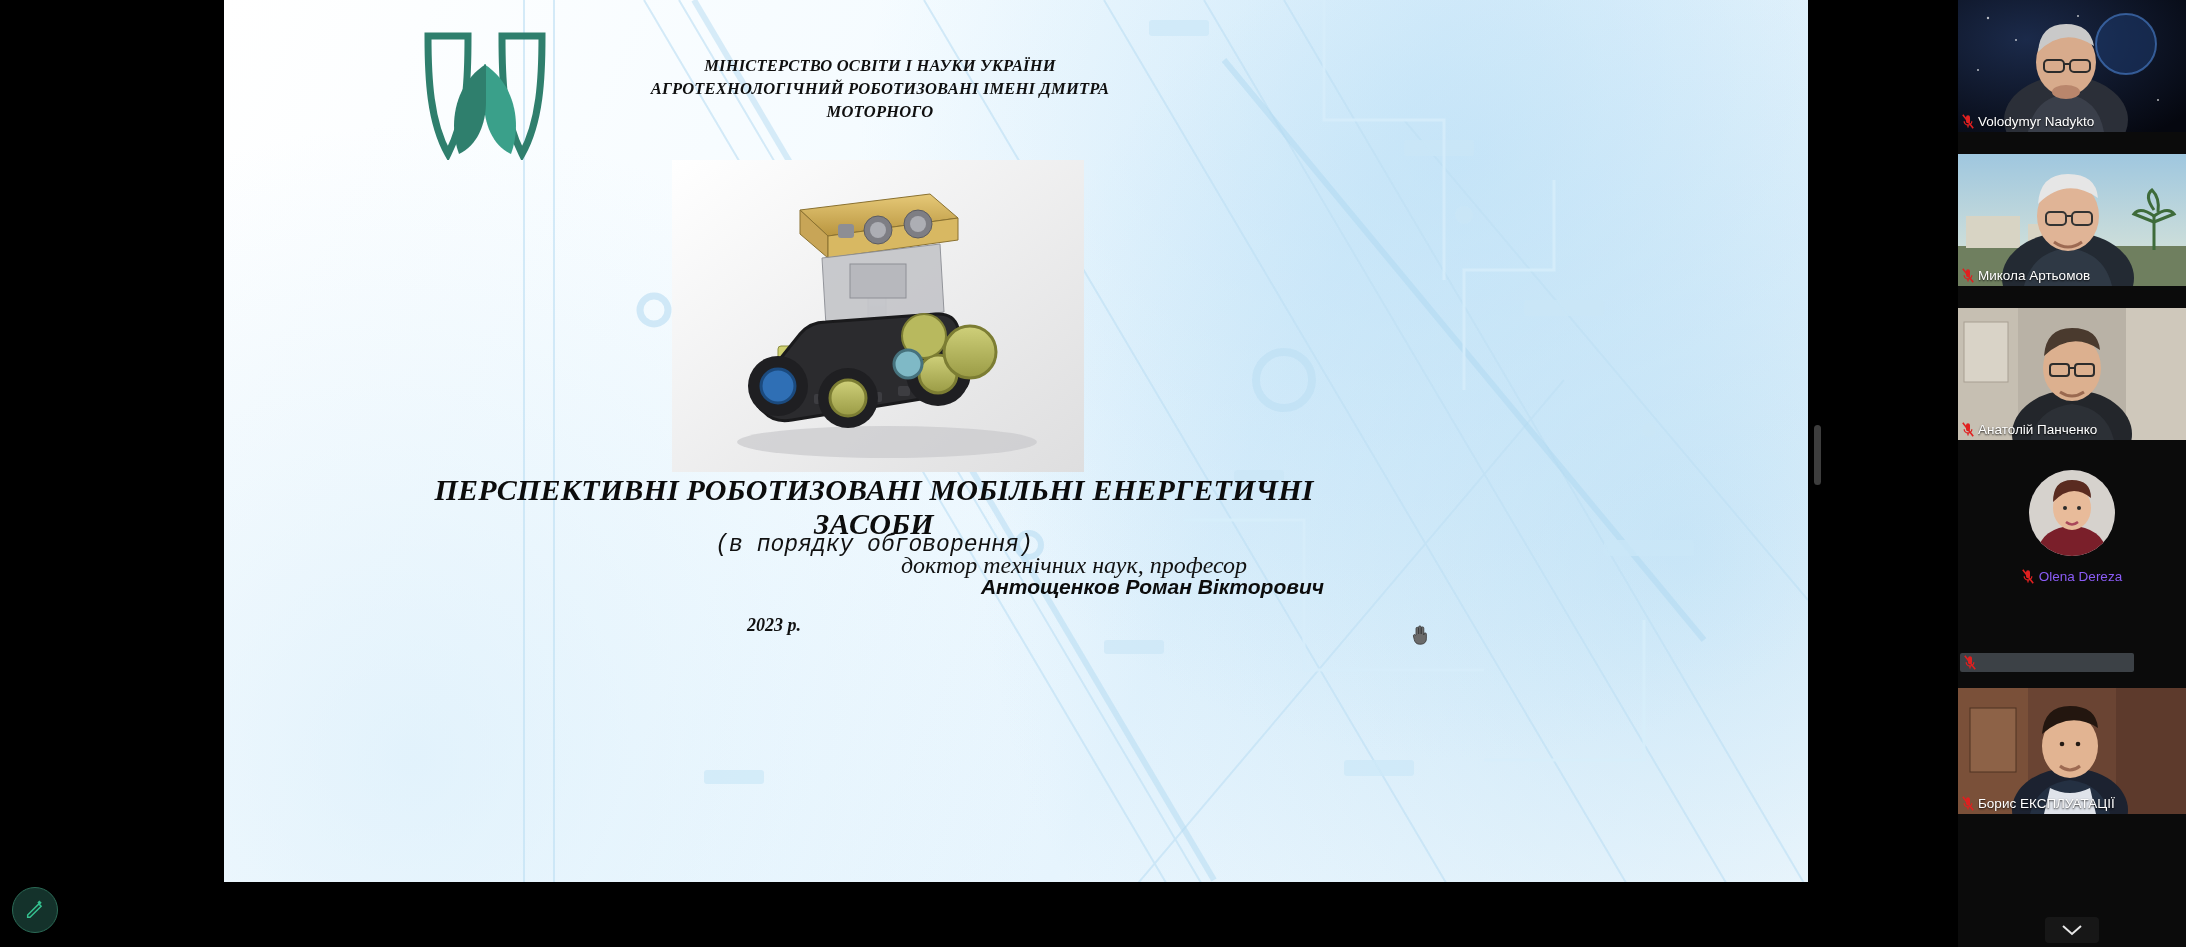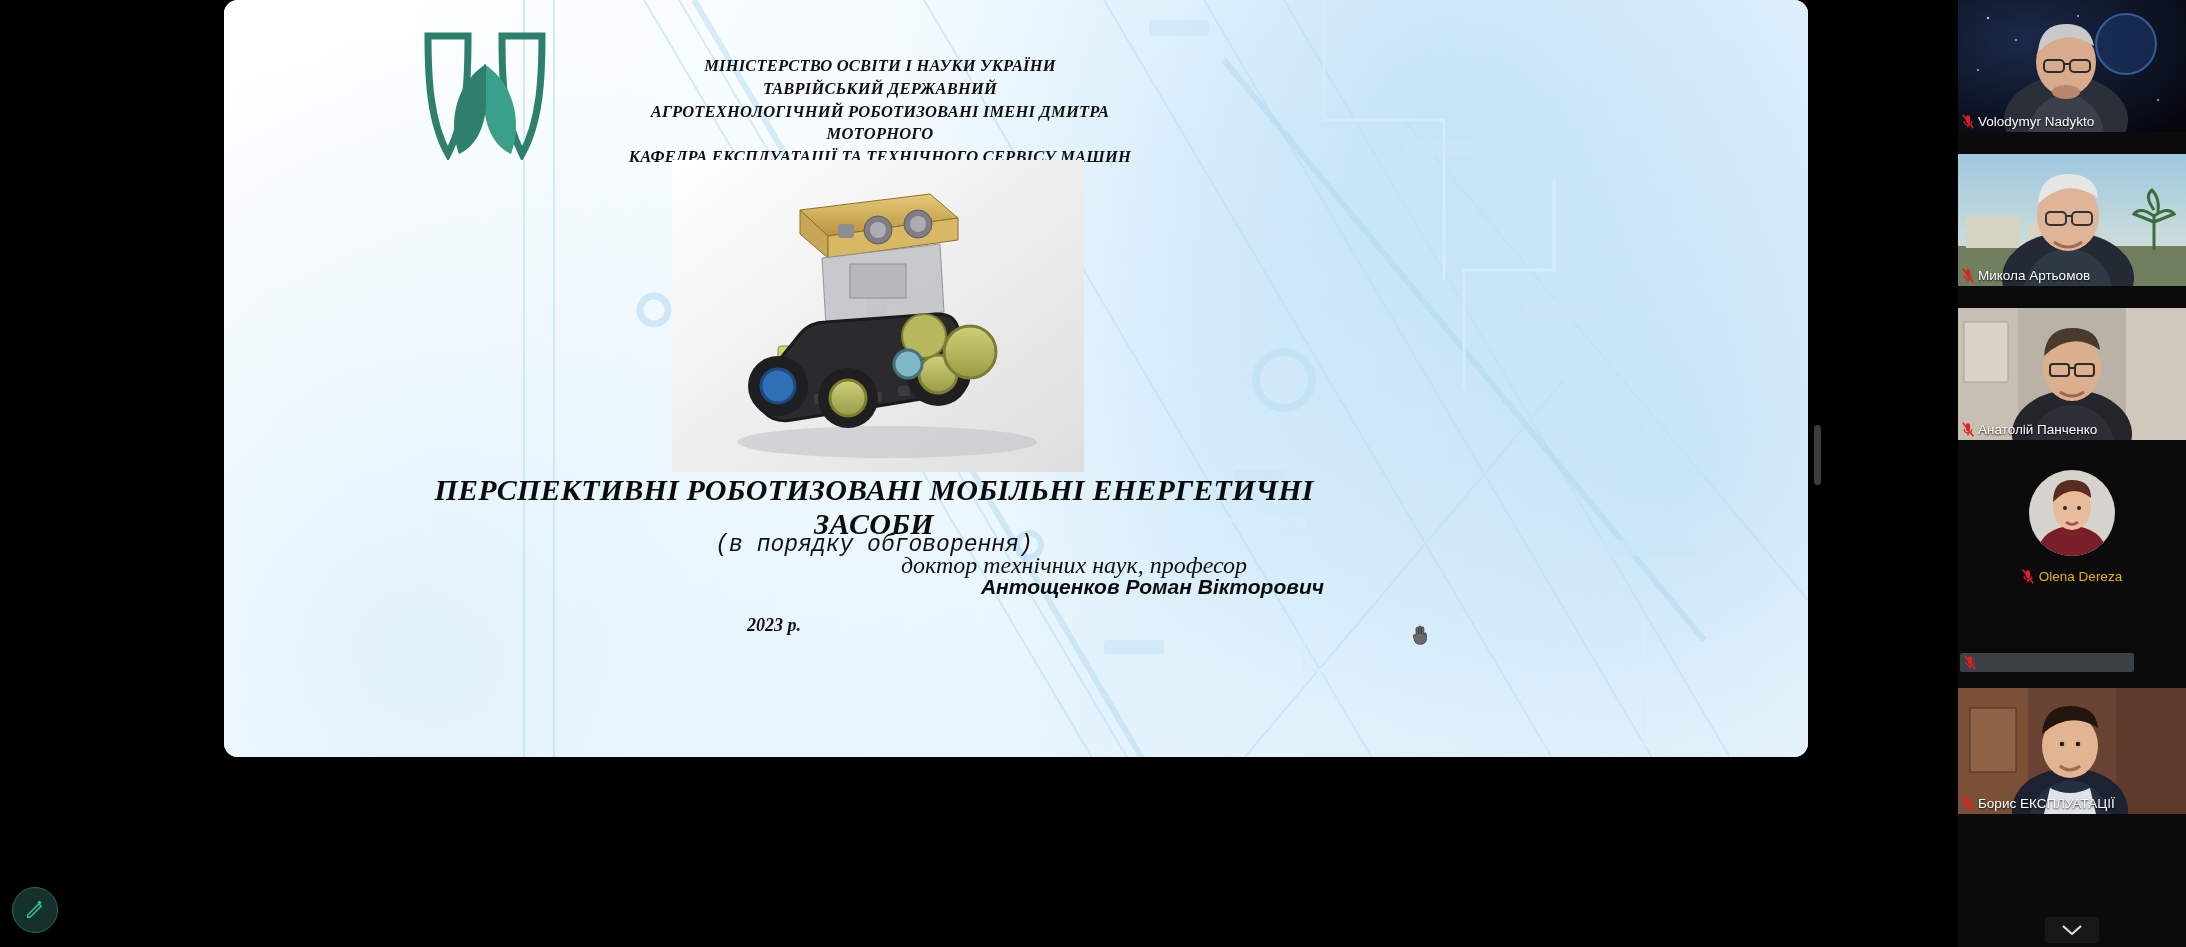--- a/index.html
+++ b/index.html
@@ -25,24 +25,23 @@
     position: absolute; left: 12px; bottom: 14px;
     width: 46px; height: 46px; border-radius: 50%;
     background: #14322b; border: 1px solid #2b6a56;
     display: flex; align-items: center; justify-content: center;
   }
   .annot-pen svg { display: block; }
 
   
   .slide-wrap {
     position: relative;
-    width: 1584px; height: 757px; flex: 0 0 1584px;
+    width: 1584px; height: 882px; flex: 0 0 1584px;
     background: #fff;
     overflow: hidden;
-    border-radius: 14px;
   }
   .slide {
     position: absolute; inset: 0;
     background:
       radial-gradient(circle at 78% 18%, rgba(180,220,245,.55) 0%, rgba(255,255,255,0) 42%),
       radial-gradient(circle at 92% 62%, rgba(160,210,240,.5) 0%, rgba(255,255,255,0) 45%),
       radial-gradient(circle at 12% 86%, rgba(200,230,248,.45) 0%, rgba(255,255,255,0) 40%),
       linear-gradient(115deg, #ffffff 0%, #f4fbff 38%, #e6f4fd 62%, #ffffff 100%);
   }
   
@@ -149,21 +148,21 @@
   }
   .avatar-circle {
     position: absolute; left: 50%; top: 8px; transform: translateX(-50%);
     width: 86px; height: 86px; border-radius: 50%;
     overflow: hidden; background: #2a2630;
   }
   .avatar-name {
     position: absolute; left: 0; right: 0; bottom: 4px;
     display: flex; align-items: center; justify-content: center; gap: 5px;
   }
-  .avatar-name .label { color: #eab308; font-size: 13.5px; }
+  .avatar-name .label { color: #8b5cf6; font-size: 13.5px; }
 
   .blank-tile {
     width: 228px; height: 92px; margin-bottom: 4px;
     background: #0b0b0b; position: relative;
   }
   .blank-bar {
     position: absolute; left: 2px; bottom: 12px;
     width: 174px; height: 19px; background: #3c4146; border-radius: 2px;
   }
   .blank-bar .mic { position: absolute; left: 4px; top: 2px; }
@@ -234,23 +233,21 @@
 
       <svg class="logo" viewBox="0 0 125 130">
         <path d="M4 6 h40 c0 40 0 78 -20 118 C6 92 4 48 4 6 Z" fill="none" stroke="#2f7f6d" stroke-width="7"></path>
         <path d="M118 6 h-40 c0 40 0 78 20 118 C116 92 118 48 118 6 Z" fill="none" stroke="#2f7f6d" stroke-width="7"></path>
         <path d="M60 34 c22 14 32 38 32 62 c0 10 -2 20 -5 28 c-18 -8 -27 -30 -27 -52 Z" fill="#3aa08a"></path>
         <path d="M62 34 c-22 14 -32 38 -32 62 c0 10 2 20 5 28 c18 -8 27 -30 27 -52 Z" fill="#2f7f6d"></path>
       </svg>
 
       <div class="univ-block">
         <div>МІНІСТЕРСТВО ОСВІТИ І НАУКИ УКРАЇНИ</div>
-        <div>ТАВРІЙСЬКИЙ ДЕРЖАВНИЙ</div>
         <div>АГРОТЕХНОЛОГІЧНИЙ РОБОТИЗОВАНІ ІМЕНІ ДМИТРА МОТОРНОГО</div>
-        <div>КАФЕДРА ЕКСПЛУАТАЦІЇ ТА ТЕХНІЧНОГО СЕРВІСУ МАШИН</div>
       </div>
 
       <div class="hero-img">
         <svg width="412" height="312" viewBox="0 0 412 312">
           <defs>
             <linearGradient id="bgg" x1="0" y1="0" x2="1" y2="1">
               <stop offset="0" stop-color="#ffffff"></stop>
                 <stop offset="1" stop-color="#dededf"></stop>
             </linearGradient>
             <linearGradient id="gold" x1="0" y1="0" x2="0" y2="1">

